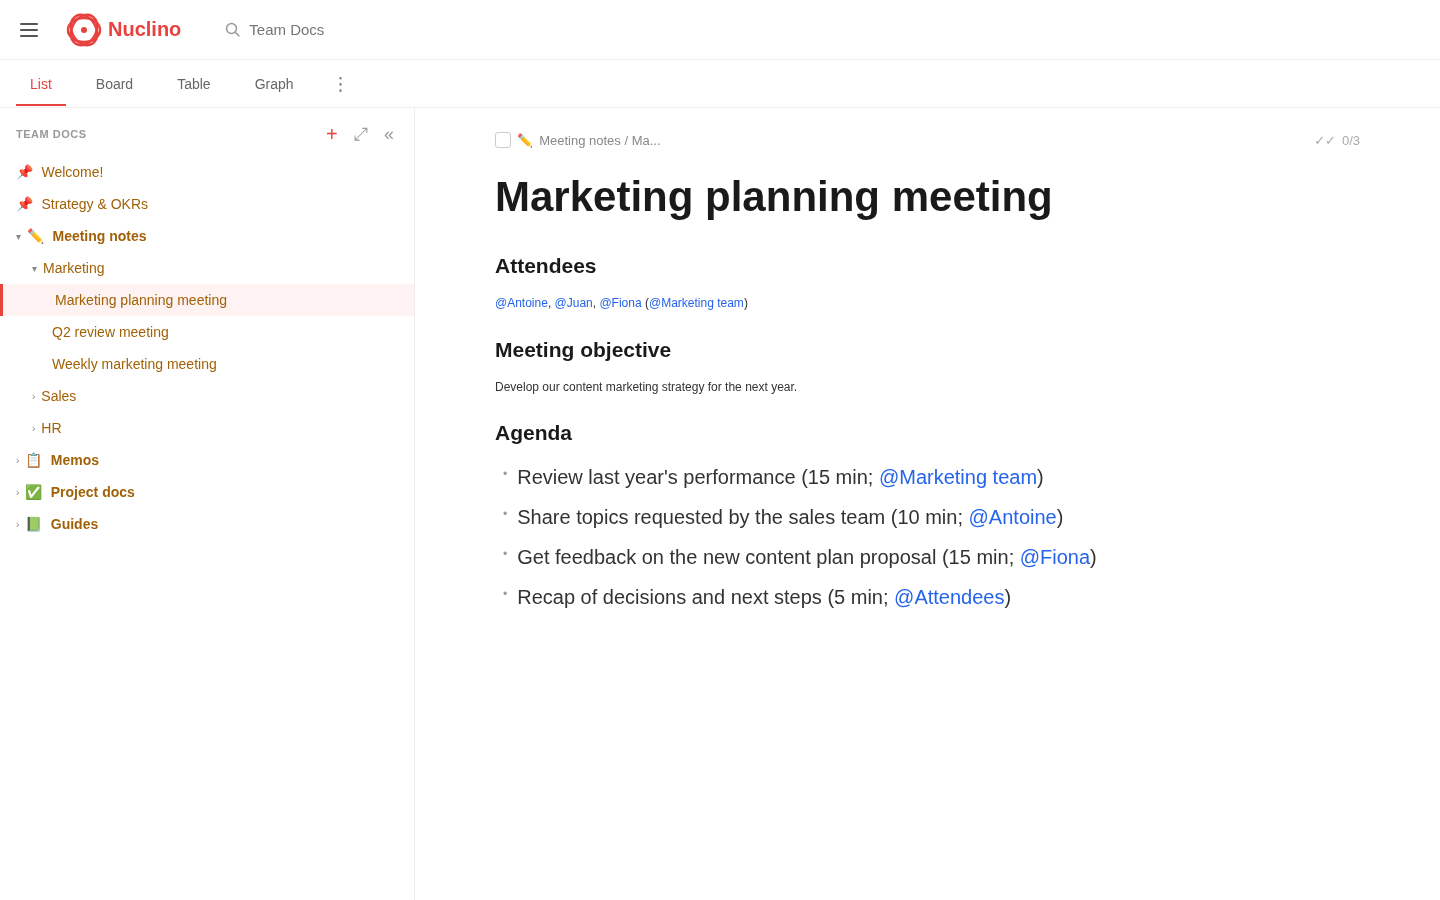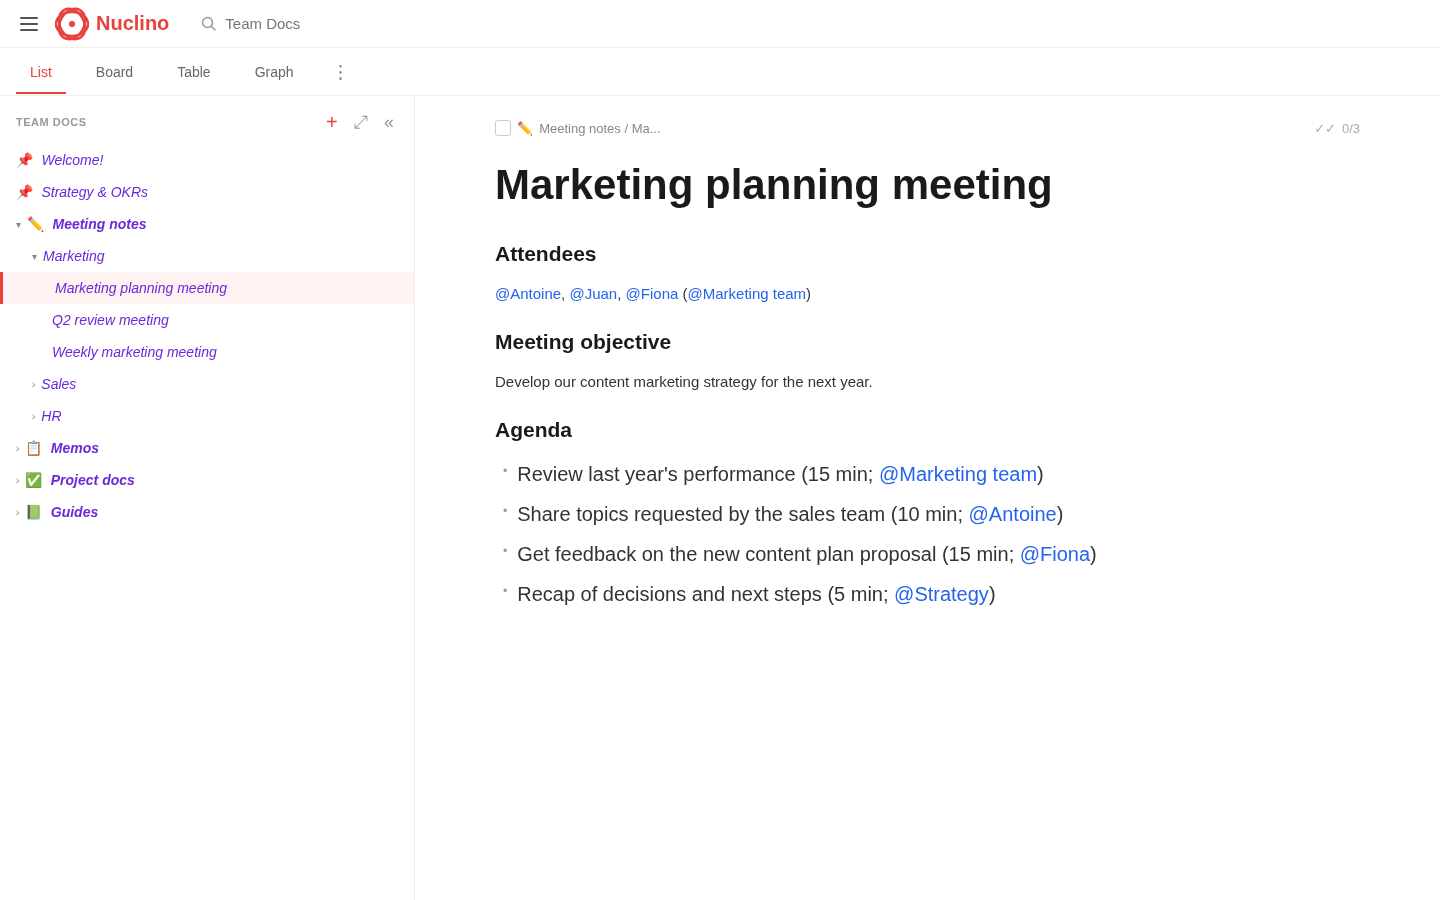--- a/index.html
+++ b/index.html
@@ -3,23 +3,23 @@
   <meta charset="utf-8">
   <style>
     * { box-sizing: border-box; margin: 0; padding: 0; }
     body { font-family: -apple-system, BlinkMacSystemFont, 'Segoe UI', sans-serif; background: #fff; color: #2d2d2d; height: 900px; overflow: hidden; display: flex; flex-direction: column; }
 
     
     .topbar {
       display: flex;
       align-items: center;
       padding: 0 16px;
-      height: 48px;
+      height: 60px;
       border-bottom: 1px solid #eee;
-      gap: 12px;
+      gap: 24px;
     }
     .menu-icon {
       cursor: pointer;
       display: flex;
       flex-direction: column;
       gap: 4px;
       padding: 4px;
     }
     .menu-icon span {
       display: block;
@@ -155,22 +155,21 @@
       margin-right: 8px;
       font-size: 14px;
     }
     .sidebar-item .pin-icon {
       color: #333;
       margin-right: 8px;
       font-size: 14px;
     }
     .sidebar-item .label {
       flex: 1;
-      color: #6d28d9;
-      font-style: italic;
+      color: #a16207;
     }
     .sidebar-item .label.bold {
       font-weight: 600;
     }
     .sidebar-item .checkbox-area {
       opacity: 0;
       width: 16px;
       height: 16px;
       border: 1px solid #ccc;
       border-radius: 3px;
@@ -242,21 +241,21 @@
       margin-bottom: 32px;
     }
     .doc-section-title {
       font-size: 21px;
       font-weight: 600;
       color: #1a1a1a;
       margin-bottom: 16px;
       margin-top: 8px;
     }
     .doc-paragraph {
-      font-size: 15px;
+      font-size: 12px;
       color: #333;
       line-height: 1.6;
       margin-bottom: 24px;
     }
     .mention {
       color: #2563eb;
       text-decoration: none;
     }
     .agenda-list {
       list-style: none;
@@ -437,18 +436,18 @@
       <li>
         <span>Review last year's performance (15 min; <a href="#" class="mention">@Marketing team</a>)</span>
       </li>
       <li>
         <span>Share topics requested by the sales team (10 min; <a href="#" class="mention">@Antoine</a>)</span>
       </li>
       <li>
         <span>Get feedback on the new content plan proposal (15 min; <a href="#" class="mention">@Fiona</a>)</span>
       </li>
       <li>
-        <span>Recap of decisions and next steps (5 min; <a href="#" class="mention">@Strategy</a>)</span>
+        <span>Recap of decisions and next steps (5 min; <a href="#" class="mention">@Attendees</a>)</span>
       </li>
     </ul>
 
   </div>
 </div>
 
 </body></html>

